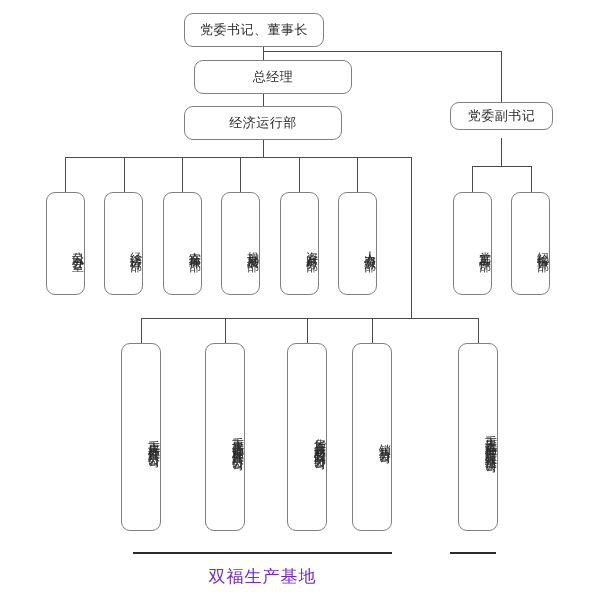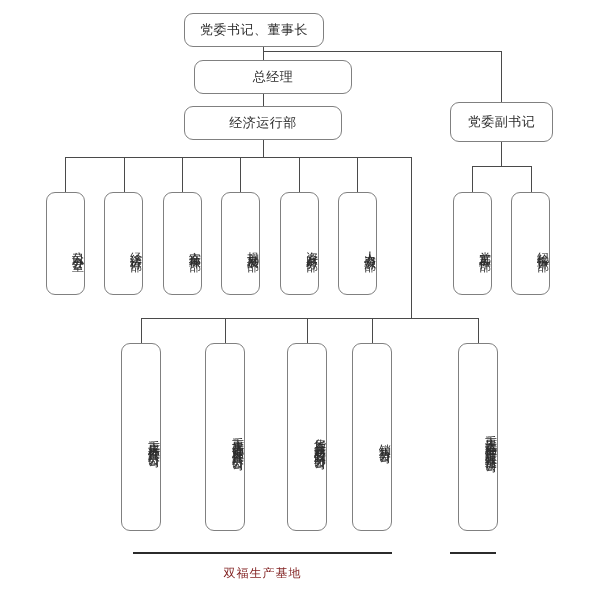--- a/index.html
+++ b/index.html
@@ -67,22 +67,22 @@
 
   
   .baseline {
     position: absolute;
     height: 2px;
     background: #2b2b2b;
     z-index: 2;
   }
   .caption {
     position: absolute;
-    font-size: 12px;
-    color: #7f1d1d;
+    font-size: 17px;
+    color: #6d28d9;
     white-space: nowrap;
     letter-spacing: 1px;
     z-index: 2;
   }
 </style>
 </head>
 <body>
 
 <div id="chart-root">
 
@@ -91,21 +91,21 @@
   </div>
 
   <div class="node horiz" style="left:184px; top:60px; width:158px; height:34px;margin-left:10px;">
     <span>总经理</span>
   </div>
 
   <div class="node horiz" style="left:184px; top:106px; width:158px; height:34px;">
     <span>经济运行部</span>
   </div>
 
-  <div class="node horiz" style="left:450px; top:102px; width:103px; height:40px;">
+  <div class="node horiz" style="left:450px; top:102px; width:103px; height:28px;">
     <span>党委副书记</span>
   </div>
 
   <div class="conn v" style="left:263px; top:47px; height:13px;"></div>
 
   <div class="conn h" style="left:263px; top:51px; width:239px;"></div>
   <div class="conn v" style="left:501px; top:51px; height:51px;"></div>
 
   <div class="conn v" style="left:263px; top:94px; height:12px;"></div>
 

